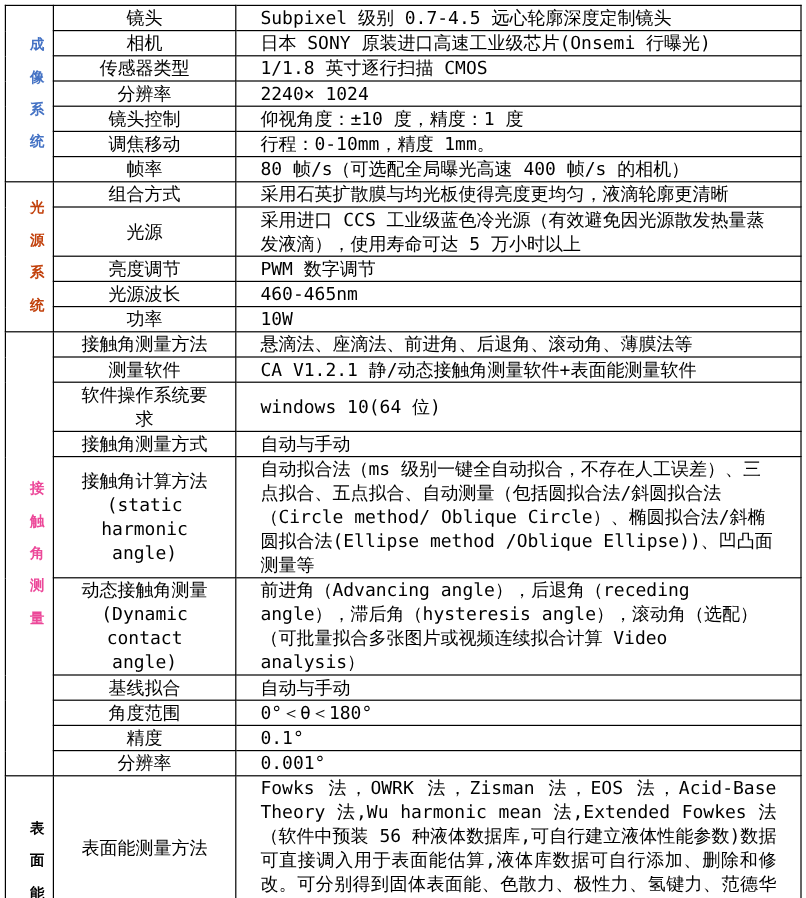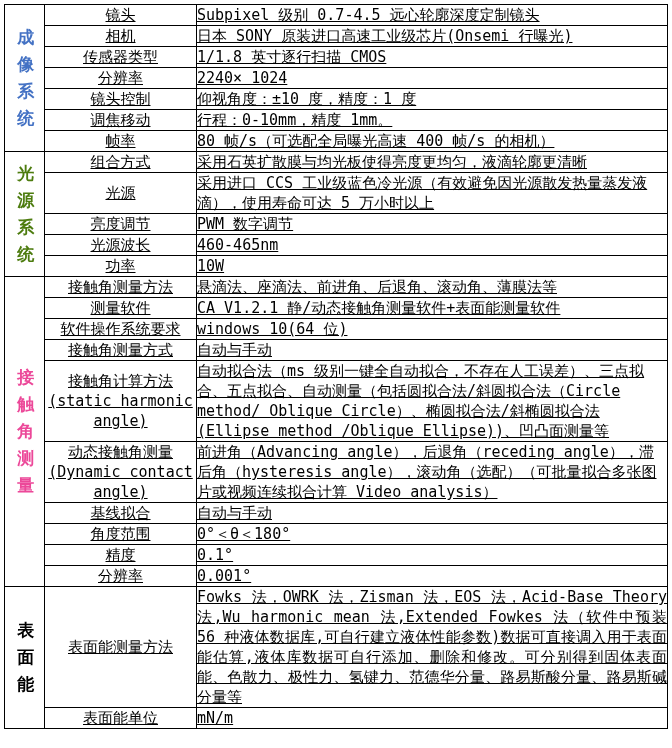--- a/index.html
+++ b/index.html
@@ -23,41 +23,40 @@
     background: #ffffff;
   }
   col.c-cat   { width: 40px; }
   col.c-param { width: 152px; }
   col.c-value { width: auto; }
   td {
     border: 1px solid #000000;
     color: #000000;
     font-size: 15px;
     line-height: 20px;
-    padding: 0 0;
+    padding: 0 20px;
     text-align: center;
     vertical-align: middle;
     overflow: hidden;
-    text-decoration: underline;
   }
   td.cat {
     text-align: center;
     vertical-align: middle;
     background: #ffffff;
   }
   td.cat .vert {
     display: inline-block;
     width: 1.15em;
-    font-size: 17px;
+    font-size: 12px;
     font-weight: bold;
     line-height: 27px;
     letter-spacing: 0;
     word-break: break-all;
     line-break: anywhere;
-    text-align: right;
+    text-align: left;
   }
   td.param {
     white-space: pre-line;
     text-align: center;
   }
   td.value {
     text-align: left;
   }
   td.value.justify {
     text-align: justify;
@@ -98,21 +97,21 @@
         </tr>
         <tr>
           <td class="param">调焦移动</td>
           <td class="value">行程：0-10mm，精度 1mm。</td>
         </tr>
         <tr>
           <td class="param">帧率</td>
           <td class="value">80 帧/s（可选配全局曝光高速 400 帧/s 的相机）</td>
         </tr>
         <tr>
-          <td class="cat" rowspan="5"><span class="vert" style="color: #4d7c0f;">光源系统</span></td>
+          <td class="cat" rowspan="5"><span class="vert" style="color: #c2410c;">光源系统</span></td>
           <td class="param">组合方式</td>
           <td class="value">采用石英扩散膜与均光板使得亮度更均匀，液滴轮廓更清晰</td>
         </tr>
         <tr>
           <td class="param">光源</td>
           <td class="value">采用进口 CCS 工业级蓝色冷光源（有效避免因光源散发热量蒸发液滴），使用寿命可达 5 万小时以上</td>
         </tr>
         <tr>
           <td class="param">亮度调节</td>
           <td class="value">PWM 数字调节</td>

